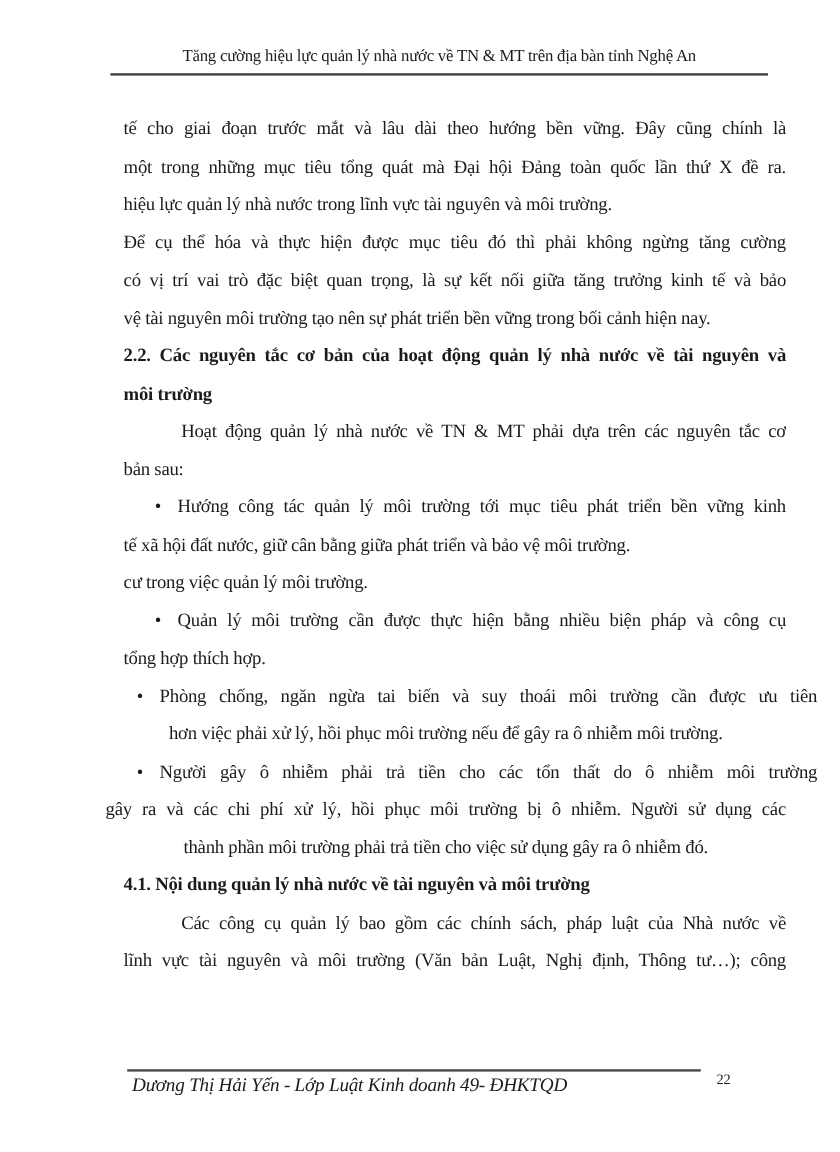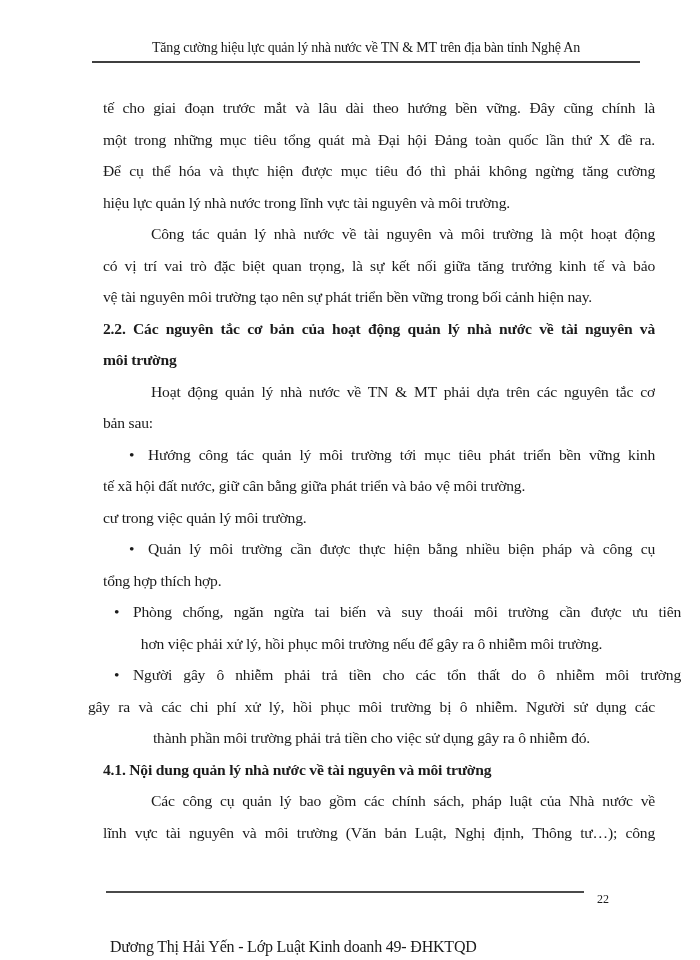--- a/index.html
+++ b/index.html
@@ -53,24 +53,24 @@
     position: absolute;
     left: 106px;
     top: 891px;
     width: 478px;
     border-top: 2px solid #4a4a4a;
   }
   .footer {
     position: absolute;
     left: 110px;
     top: 896px;
+    font-style: italic;
     font-size: 16px;
     letter-spacing: -0.2px;
     white-space: nowrap;
-    margin-top: 42px;
   }
   .page-number {
     position: absolute;
     left: 588px;
     top: 892px;
     width: 30px;
     text-align: center;
     font-size: 12px;
   }
 </style>
@@ -79,23 +79,22 @@
 
 <div class="page">
 
   <div class="header">
     <span class="header-title">Tăng cường hiệu lực quản lý nhà nước về TN &amp; MT trên địa bàn tỉnh Nghệ An</span>
   </div>
 
   <div class="body">
       <div class="line j">tế cho giai đoạn trước mắt và lâu dài theo hướng bền vững. Đây cũng chính là</div>
       <div class="line j">một trong những mục tiêu tổng quát mà Đại hội Đảng toàn quốc lần thứ X đề ra.</div>
+      <div class="line">hiệu lực quản lý nhà nước trong lĩnh vực tài nguyên và môi trường.</div>
       <div class="line j">Để cụ thể hóa và thực hiện được mục tiêu đó thì phải không ngừng tăng cường</div>
-      <div class="line">hiệu lực quản lý nhà nước trong lĩnh vực tài nguyên và môi trường.</div>
-      <div class="line j indent">Công tác quản lý nhà nước về tài nguyên và môi trường là một hoạt động</div>
       <div class="line j">có vị trí vai trò đặc biệt quan trọng, là sự kết nối giữa tăng trưởng kinh tế và bảo</div>
       <div class="line">vệ tài nguyên môi trường tạo nên sự phát triển bền vững trong bối cảnh hiện nay.</div>
       <div class="line j b">2.2. Các nguyên tắc cơ bản của hoạt động quản lý nhà nước về tài nguyên và</div>
       <div class="line b">môi trường</div>
       <div class="line j indent">Hoạt động quản lý nhà nước về TN &amp; MT phải dựa trên các nguyên tắc cơ</div>
       <div class="line">bản sau:</div>
       <div class="line j bullet-first"><span class="marker">•</span><span>Hướng công tác quản lý môi trường tới mục tiêu phát triển bền vững kinh</span></div>
       <div class="line">tế xã hội đất nước, giữ cân bằng giữa phát triển và bảo vệ môi trường.</div>
       <div class="line">cư trong việc quản lý môi trường.</div>
       <div class="line j bullet-first"><span class="marker">•</span><span>Quản lý môi trường cần được thực hiện bằng nhiều biện pháp và công cụ</span></div>

